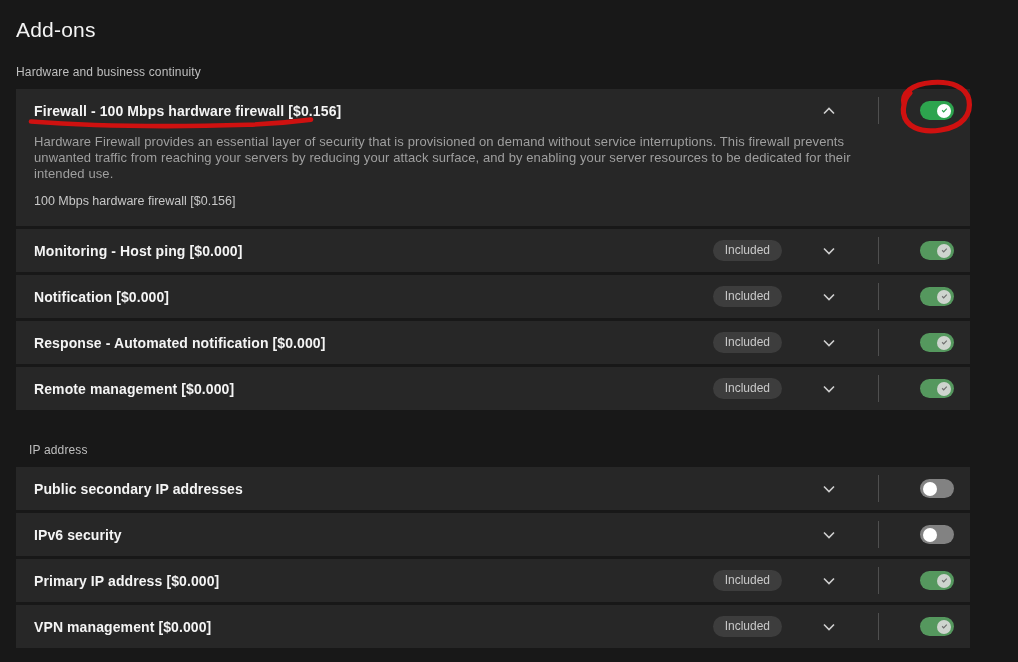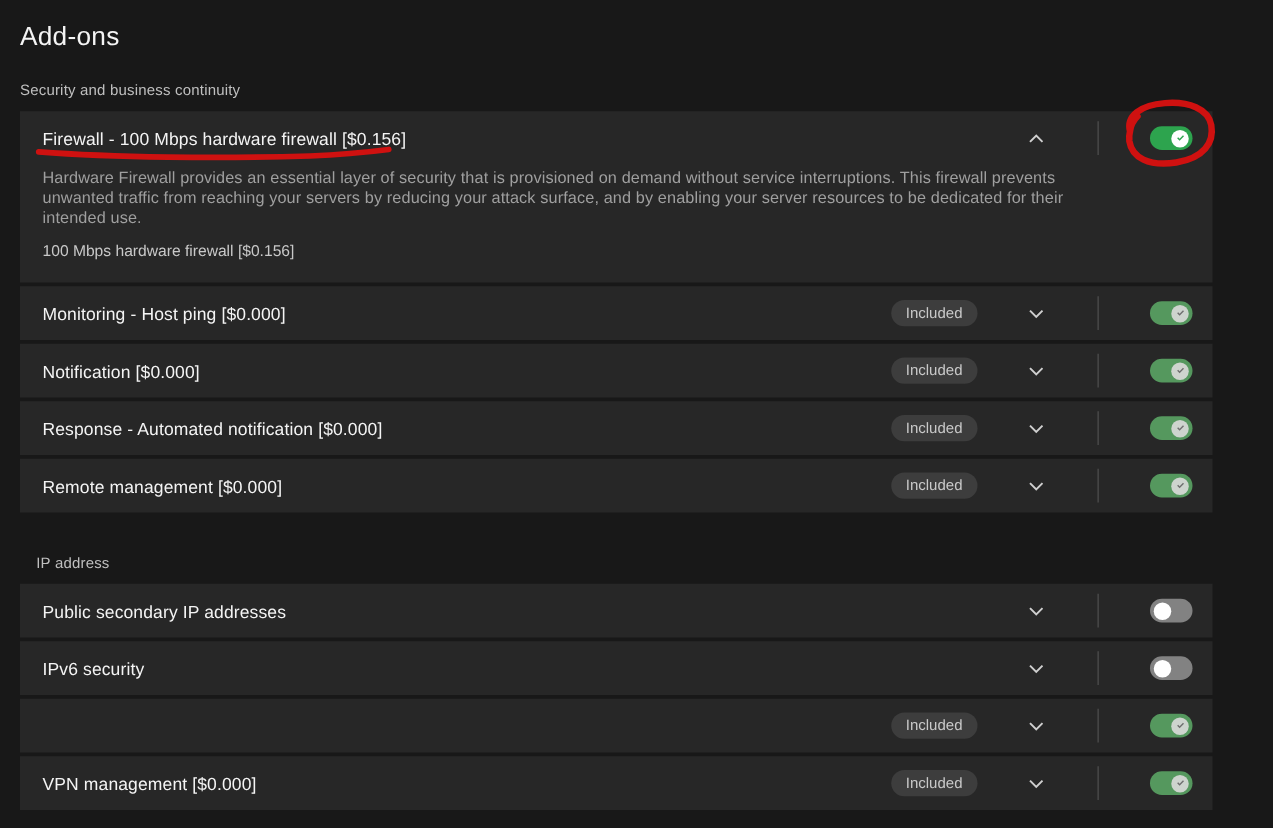--- a/index.html
+++ b/index.html
@@ -23,21 +23,21 @@
     --annotation:#cf1110;
   }
   .page{position:relative;width:1018px;height:550px;background:var(--page-bg);}
   .content{position:absolute;left:16px;top:0;width:954px;}
   h1.page-title{margin:18px 0 0 0;font-size:21px;font-weight:400;color:var(--title);letter-spacing:.2px;}
   .section-label{margin-top:23px;margin-bottom:10px;font-size:12px;color:var(--label);letter-spacing:.15px;}
   .section-label.ip{margin-top:30px;margin-left:13px;}
   .rows{display:flex;flex-direction:column;}
   .row{background:var(--card-bg);margin-bottom:3px;}
   .row-header{height:43px;display:flex;align-items:center;padding:0 16px 0 18px;cursor:pointer;}
-  .row-title{font-size:14px;font-weight:400;color:var(--title);letter-spacing:.1px;}
+  .row-title{font-size:14px;font-weight:700;color:var(--title);letter-spacing:.1px;}
   .row-right{margin-left:auto;display:flex;align-items:center;gap:26px;}
   .badge{background:var(--badge-bg);color:var(--badge-text);font-size:12px;
          padding:4px 12px 5px 12px;border-radius:12px;line-height:1;margin-right:13px;}
   .chevron{width:16px;height:16px;display:flex;align-items:center;justify-content:center;margin-right:15px;}
   .chevron svg{display:block;}
   .chevron.up svg{transform:rotate(180deg);}
   .vdivider{width:1px;height:27px;background:var(--divider);margin-right:15px;}
   .toggle{position:relative;width:34px;height:19px;border-radius:10px;flex:0 0 auto;cursor:pointer;}
   .toggle .handle{position:absolute;top:2.5px;width:14px;height:14px;border-radius:50%;
                   display:flex;align-items:center;justify-content:center;}
@@ -54,21 +54,21 @@
   .row-option{margin-top:12px;font-size:12.5px;font-weight:400;color:var(--option);}
   .annotations{position:absolute;left:0;top:0;width:1018px;height:662px;pointer-events:none;z-index:6;}
 </style>
 </head>
 <body>
 
 <div class="page">
   <div class="content">
     <h1 class="page-title">Add-ons</h1>
 
-    <div class="section-label">Security and business continuity</div>
+    <div class="section-label">Hardware and business continuity</div>
     <div class="rows">
         <div class="row">
     <div class="row-header">
       <span class="row-title">Firewall - 100 Mbps hardware firewall [$0.156]</span>
       <span class="row-right">
 
         <span class="chevron up">
           <svg width="12" height="8" viewBox="0 0 12 8">
                   <path d="M1 1.5 L6 6.5 L11 1.5" fill="none" stroke="#cfcfcf" stroke-width="1.6"></path>
                 </svg>
@@ -215,20 +215,21 @@
           <span class="handle">
             
           </span>
         </span>
       </span>
     </div>
 
   </div>
         <div class="row">
     <div class="row-header">
+      <span class="row-title">Primary IP address [$0.000]</span>
       <span class="row-right">
         <span class="badge">Included</span>
         <span class="chevron">
           <svg width="12" height="8" viewBox="0 0 12 8">
                   <path d="M1 1.5 L6 6.5 L11 1.5" fill="none" stroke="#cfcfcf" stroke-width="1.6"></path>
                 </svg>
         </span>
         <span class="vdivider"></span>
         <span class="toggle t-included">
           <span class="handle">

